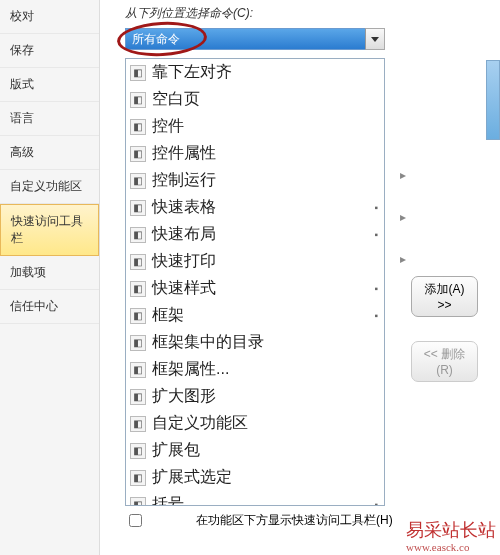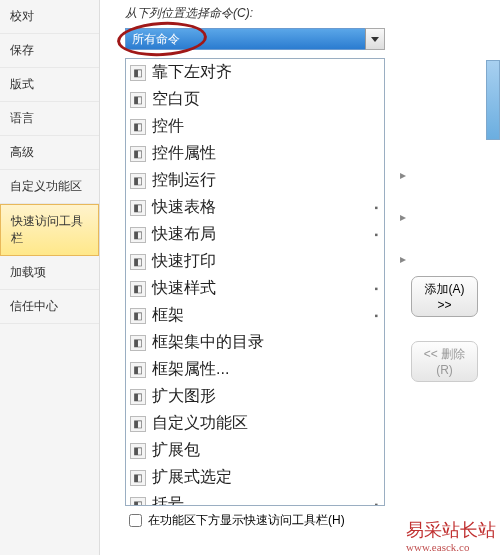--- a/index.html
+++ b/index.html
@@ -17,21 +17,21 @@
 .listbox { width: 260px; height: 448px; border: 1px solid #9aaec2; overflow-y: scroll; background: #fff; }
 .list-item { display: flex; align-items: center; padding: 3px 4px; cursor: pointer; }
 .list-icon { width: 16px; height: 16px; margin-right: 6px; display: inline-flex; align-items: center; justify-content: center; font-size: 10px; border: 1px solid #bbb; background: #f4f4f4; color: #555; flex-shrink: 0; }
 .list-label { font-size: 16px; color: #222; }
 .list-arrow { margin-left: auto; color: #666; font-size: 10px; padding-right: 2px; }
 .right-panel { position: absolute; right: 0; top: 70px; width: 95px; padding: 6px; }
 .right-panel .btn { display: block; width: 67px; padding: 4px 4px; margin-bottom: 8px; border: 1px solid #aaa; background: linear-gradient(#fdfdfd, #e6e6e6); border-radius: 7px; font-size: 12px; text-align: center; cursor: pointer; }
 .right-panel .btn.disabled { color: #999; border-color: #ccc; margin-top: 24px; }
 .sep-arrows { position: absolute; left: 400px; top: 140px; width: 12px; color: #888; font-size: 12px; }
 .sep-arrows div { margin: 28px 0; }
-.checkbox-row { display: flex; align-items: center; margin-top: 6px; padding-left: 4px; }
+.checkbox-row { display: flex; align-items: center; margin-top: 6px; padding-left: 4px; gap: 48px; }
 .checkbox-row input { margin-right: 6px; }
 .watermark { position: absolute; right: 4px; bottom: 2px; font-family: "STKaiti", KaiTi, serif; color: #c03030; font-size: 18px; text-align: left; line-height: 1.1; }
 .watermark .url { font-size: 11px; color: #c05050; }
 .right-strip { position: absolute; right: 0; top: 60px; width: 14px; height: 80px; background: linear-gradient(#a8d0f0, #6baee0); border: 1px solid #7fa8cc; }
 </style>
 </head>
 <body>
 
 <div class="sidebar">
   <div class="sidebar-item">校对</div>

